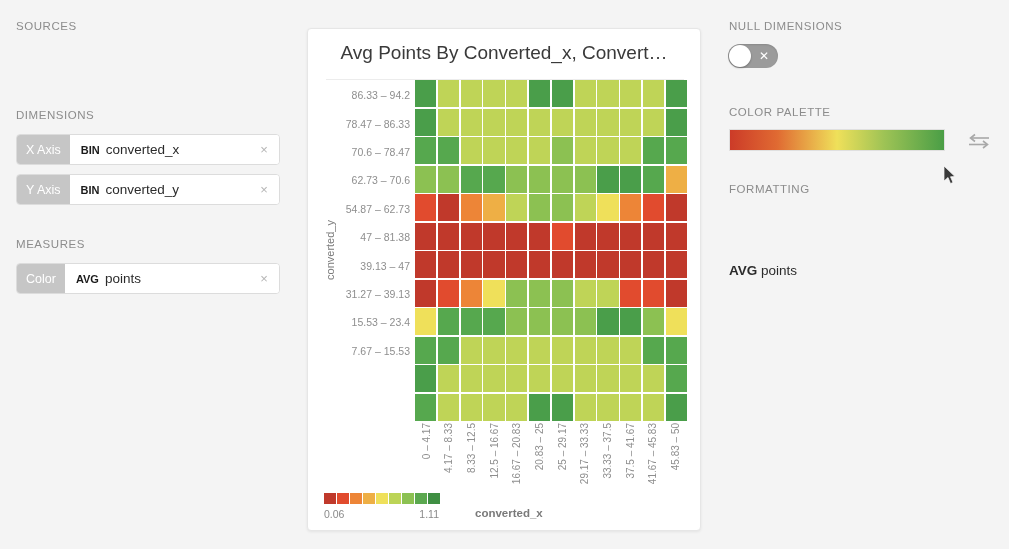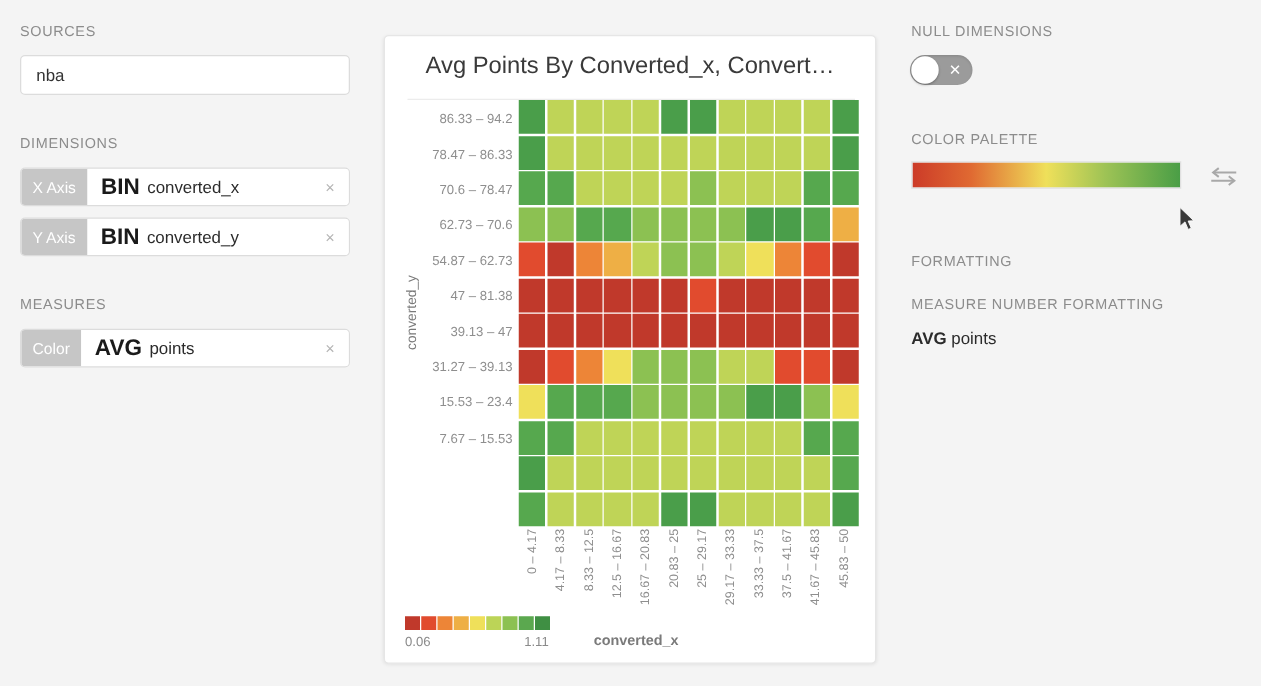--- a/index.html
+++ b/index.html
@@ -62,21 +62,21 @@
   }
   .pill-body {
     flex: 1;
     display: flex; align-items: center;
     background: #fff;
     padding-left: 11px;
     gap: 6px;
     font-size: 13.5px;
     color: #2b2b2b;
   }
-  .pill-agg { font-weight: bold; font-size: 18px; color: #1a1a1a; }
+  .pill-agg { font-weight: bold; font-size: 11px; color: #1a1a1a; }
   .pill-close {
     width: 30px; flex: none;
     display: flex; align-items: center; justify-content: center;
     color: #b5b5b5; font-size: 13px;
     background: #fff;
     cursor: pointer;
   }
 
   
   .card {
@@ -159,21 +159,21 @@
   .legend-max { position: absolute; right: 0; top: 0; }
   .xtitle {
     position: absolute; left: 167px; top: 478px;
     font-size: 11.5px; color: #7a7a7a; font-weight: bold;
   }
 
   
   .right-panel { position: absolute; left: 715px; top: 0; width: 294px; height: 549px; }
   .lbl-null     { position: absolute; left: 14px; top: 20px; }
   .lbl-palette  { position: absolute; left: 14px; top: 106px; }
-  .lbl-format   { position: absolute; left: 14px; top: 204px; }
+  .lbl-format   { position: absolute; left: 14px; top: 183px; }
   .lbl-measnum  { position: absolute; left: 14px; top: 238px; }
 
   .toggle {
     position: absolute; left: 13px; top: 44px;
     width: 50px; height: 24px;
     background: #9b9b9b;
     border-radius: 12px;
     display: flex; align-items: center; justify-content: flex-end;
     cursor: pointer;
     box-shadow: inset 0 1px 2px rgba(0,0,0,0.12);
@@ -220,23 +220,20 @@
 </style>
 </head>
 <body>
 
 <div class="app">
 
   <div class="left-panel">
 
     <div class="section-label lbl-sources">SOURCES</div>
 
-    <div class="source-box">
-      <span>nba</span>
-    </div>
 
     <div class="section-label lbl-dims">DIMENSIONS</div>
 
     <div class="pill-row r1">
       <div class="pill-tag">X Axis</div>
       <div class="pill-body">
         <span class="pill-agg">BIN</span>
         <span>converted_x</span>
       </div>
       <div class="pill-close">×</div>
@@ -468,21 +465,20 @@
 
     <div class="toggle">
       <span class="toggle-x">✕</span>
       <span class="toggle-knob"></span>
     </div>
 
     <div class="section-label lbl-palette">COLOR PALETTE</div>
 
     <div class="section-label lbl-format">FORMATTING</div>
 
-    <div class="section-label lbl-measnum">MEASURE NUMBER FORMATTING</div>
 
     <div class="measure-name">
       <b>AVG</b>
       <span>points</span>
     </div>
 
   </div>
 
   <div class="palette-bar" id="palette-bar" style="background: linear-gradient(to right, rgb(204, 59, 40) 0%, rgb(224, 106, 50) 22%, rgb(239, 224, 90) 50%, rgb(158, 195, 85) 72%, rgb(74, 158, 70) 100%);"></div>
 

